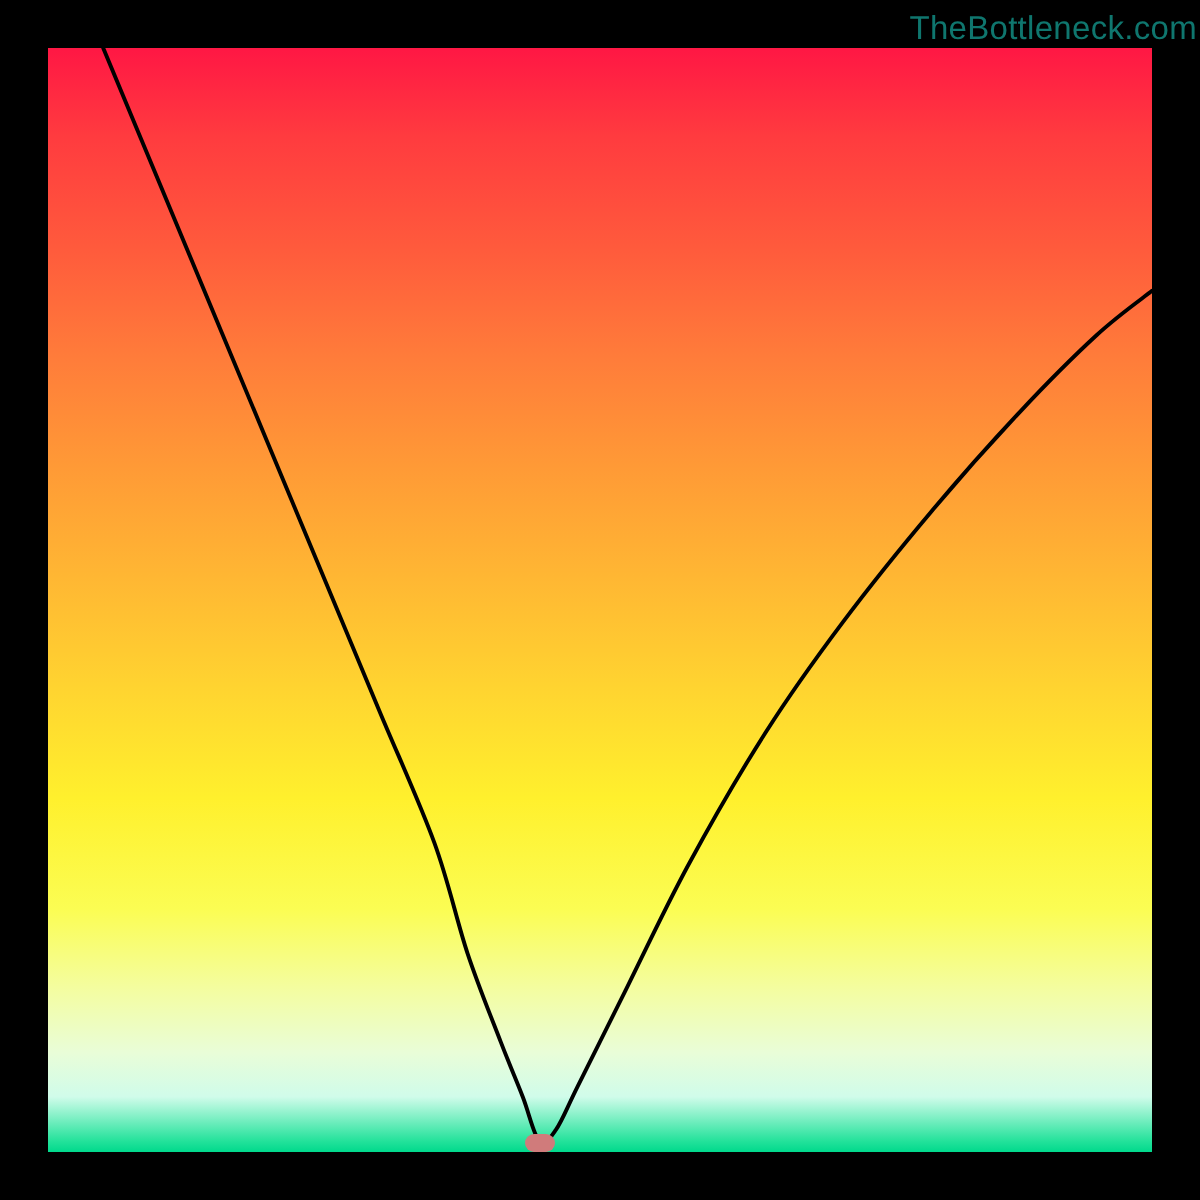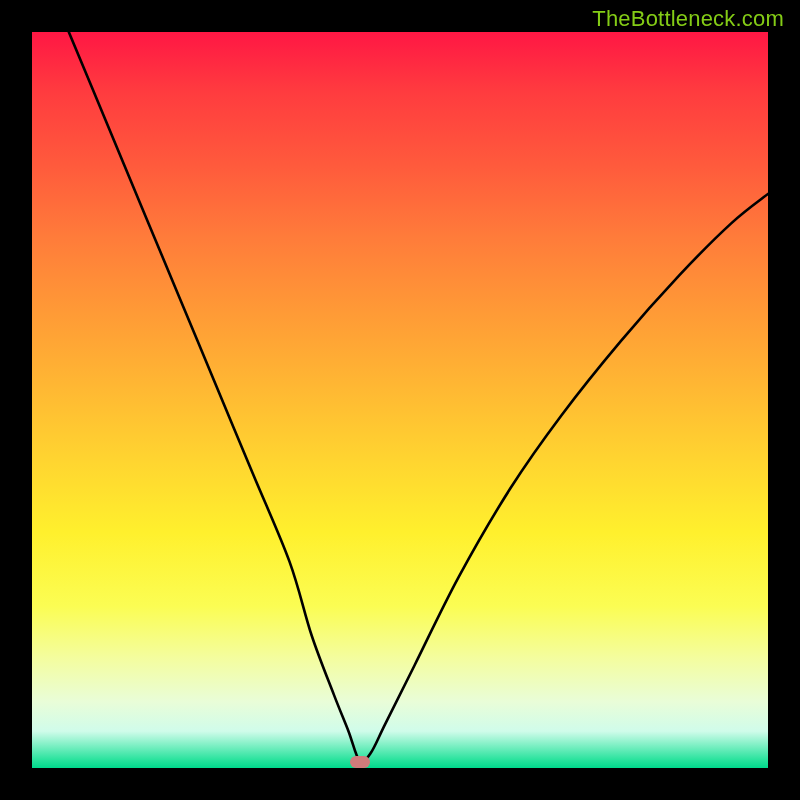--- a/index.html
+++ b/index.html
@@ -38,22 +38,22 @@
       #f4fd9e 85%,
       #e9fdd8 91%,
       #d0fcea 95%,
       #24e29b 99%,
       #00d98c 100%
     );
   }
   .watermark {
     position: absolute;
     top: 6px;
-    right: 16px;
-    color: #84cc16;
+    right: 2px;
+    color: #0f766e;
     font-size: 22px;
     font-weight: 500;
     letter-spacing: 0.2px;
     user-select: none;
   }
   svg.curve {
     position: absolute;
     left: 0;
     top: 0;
     width: 736px;

